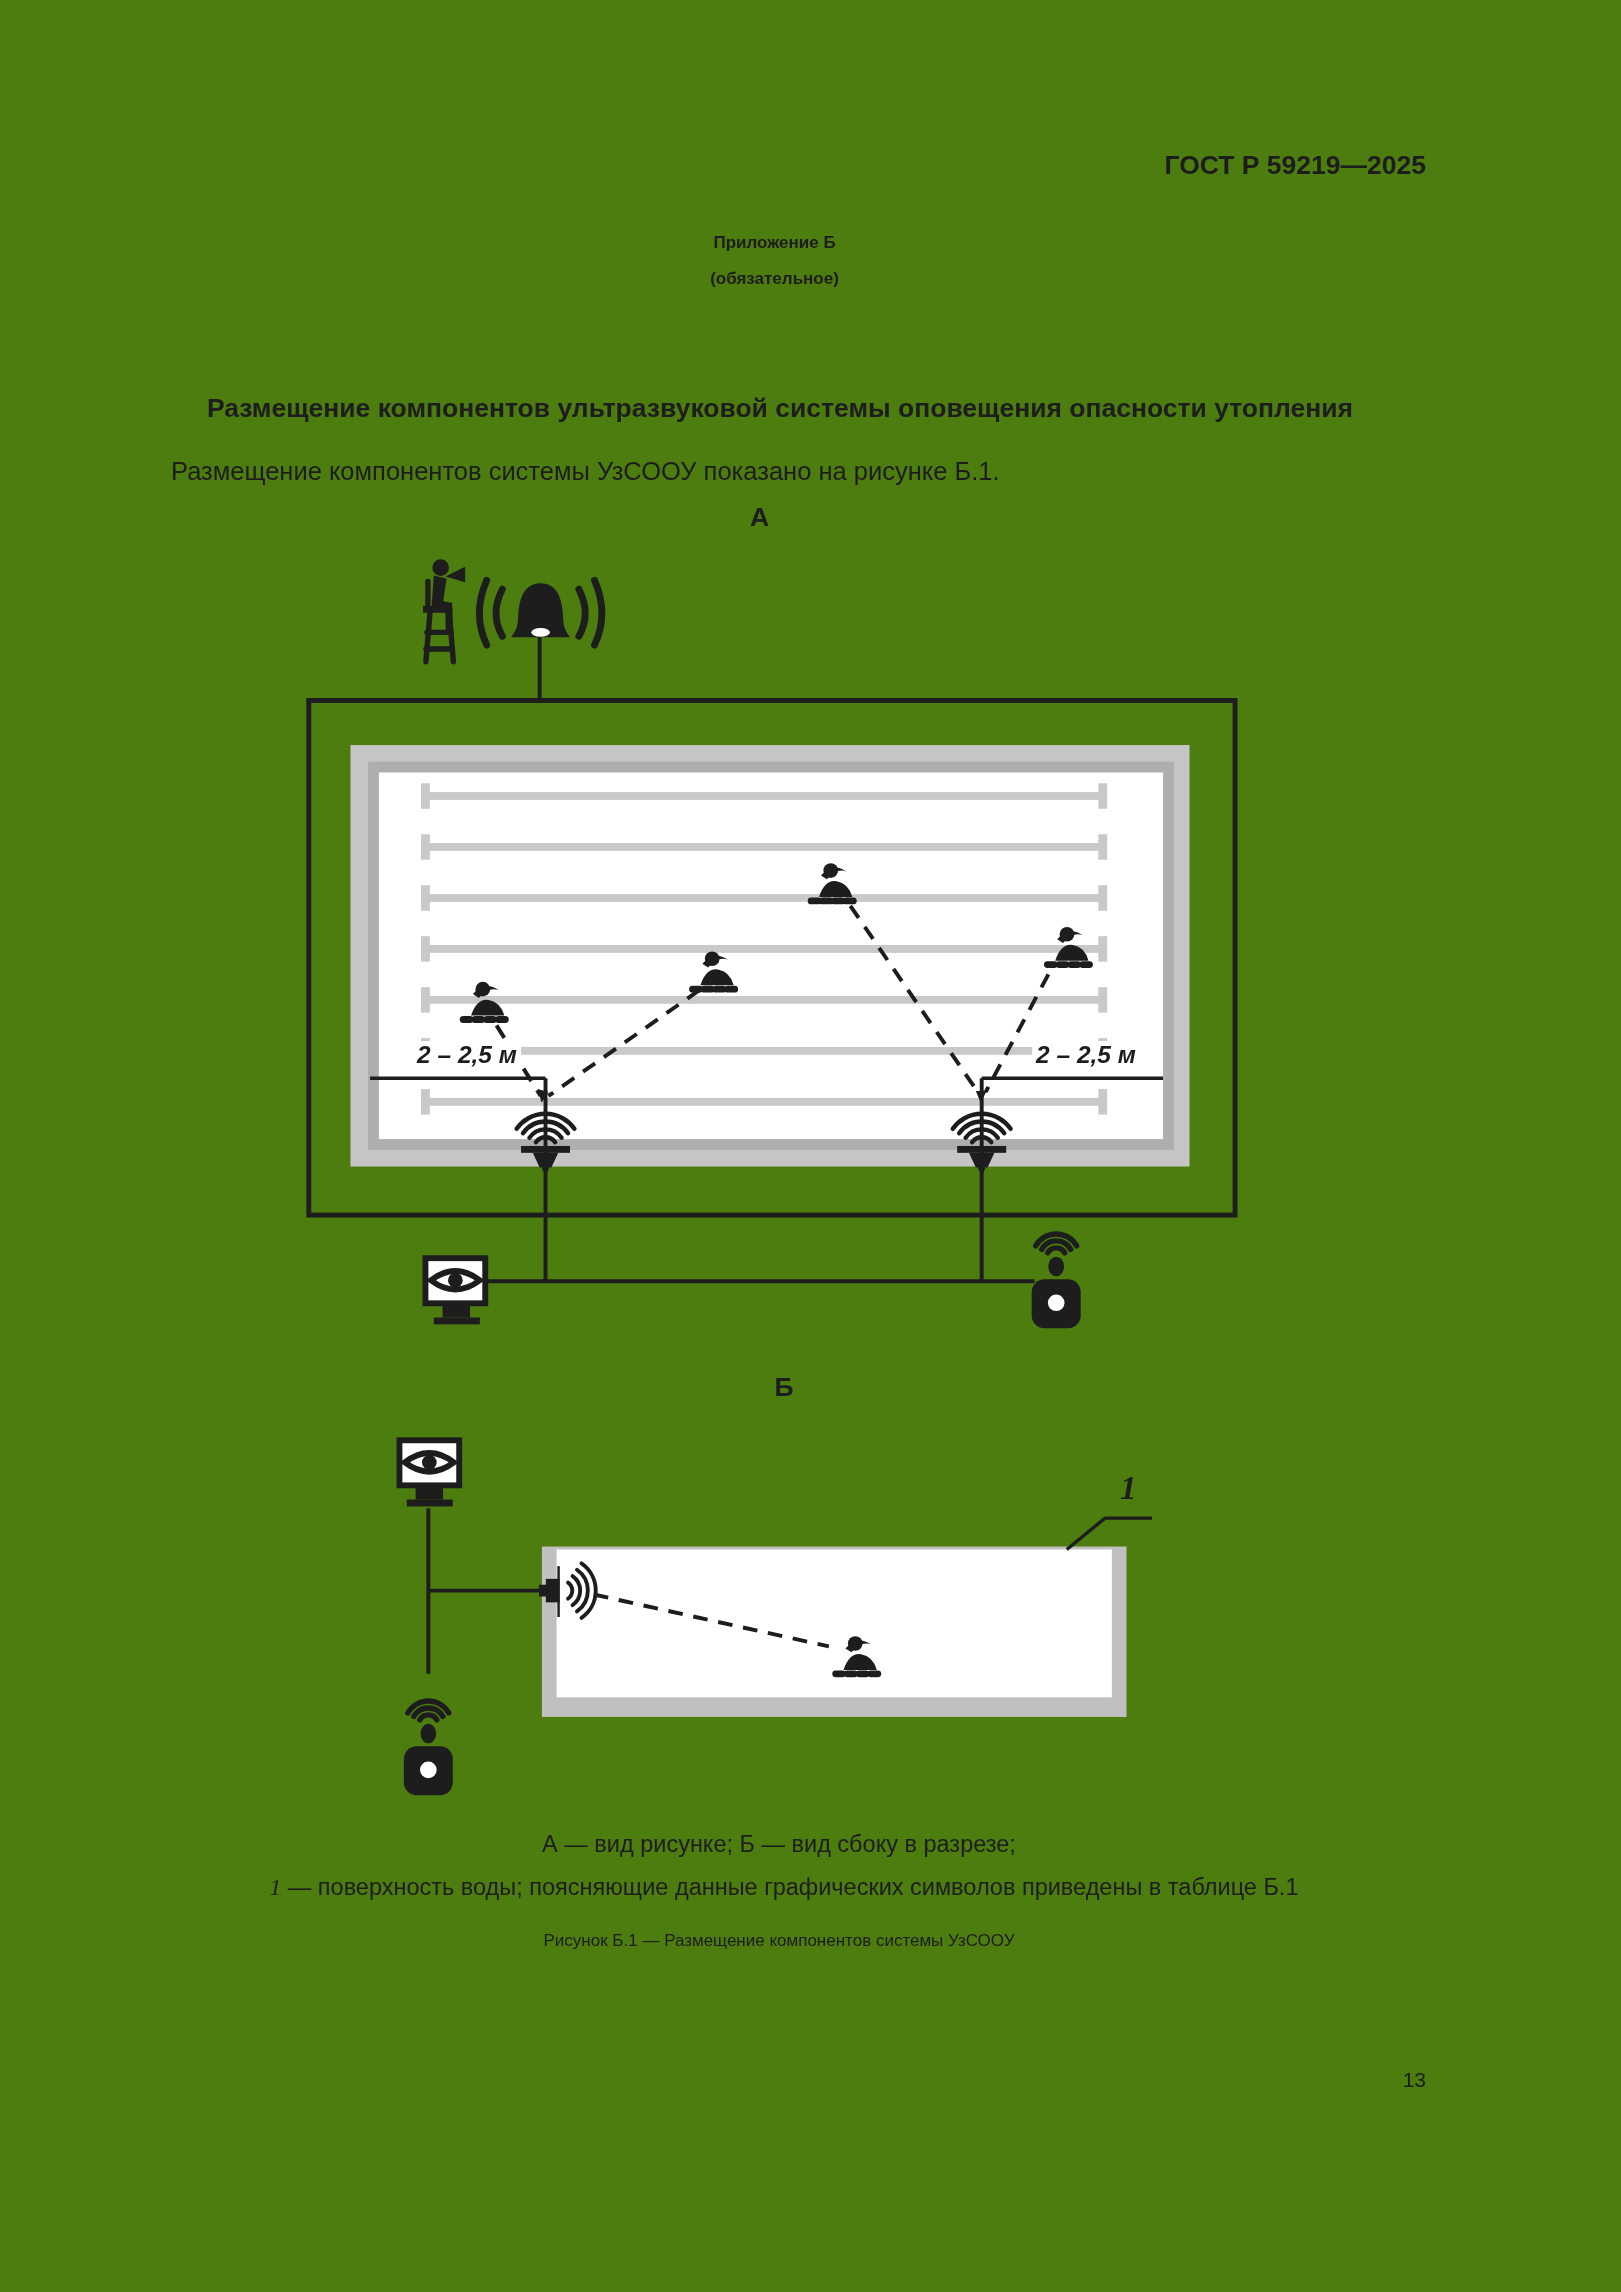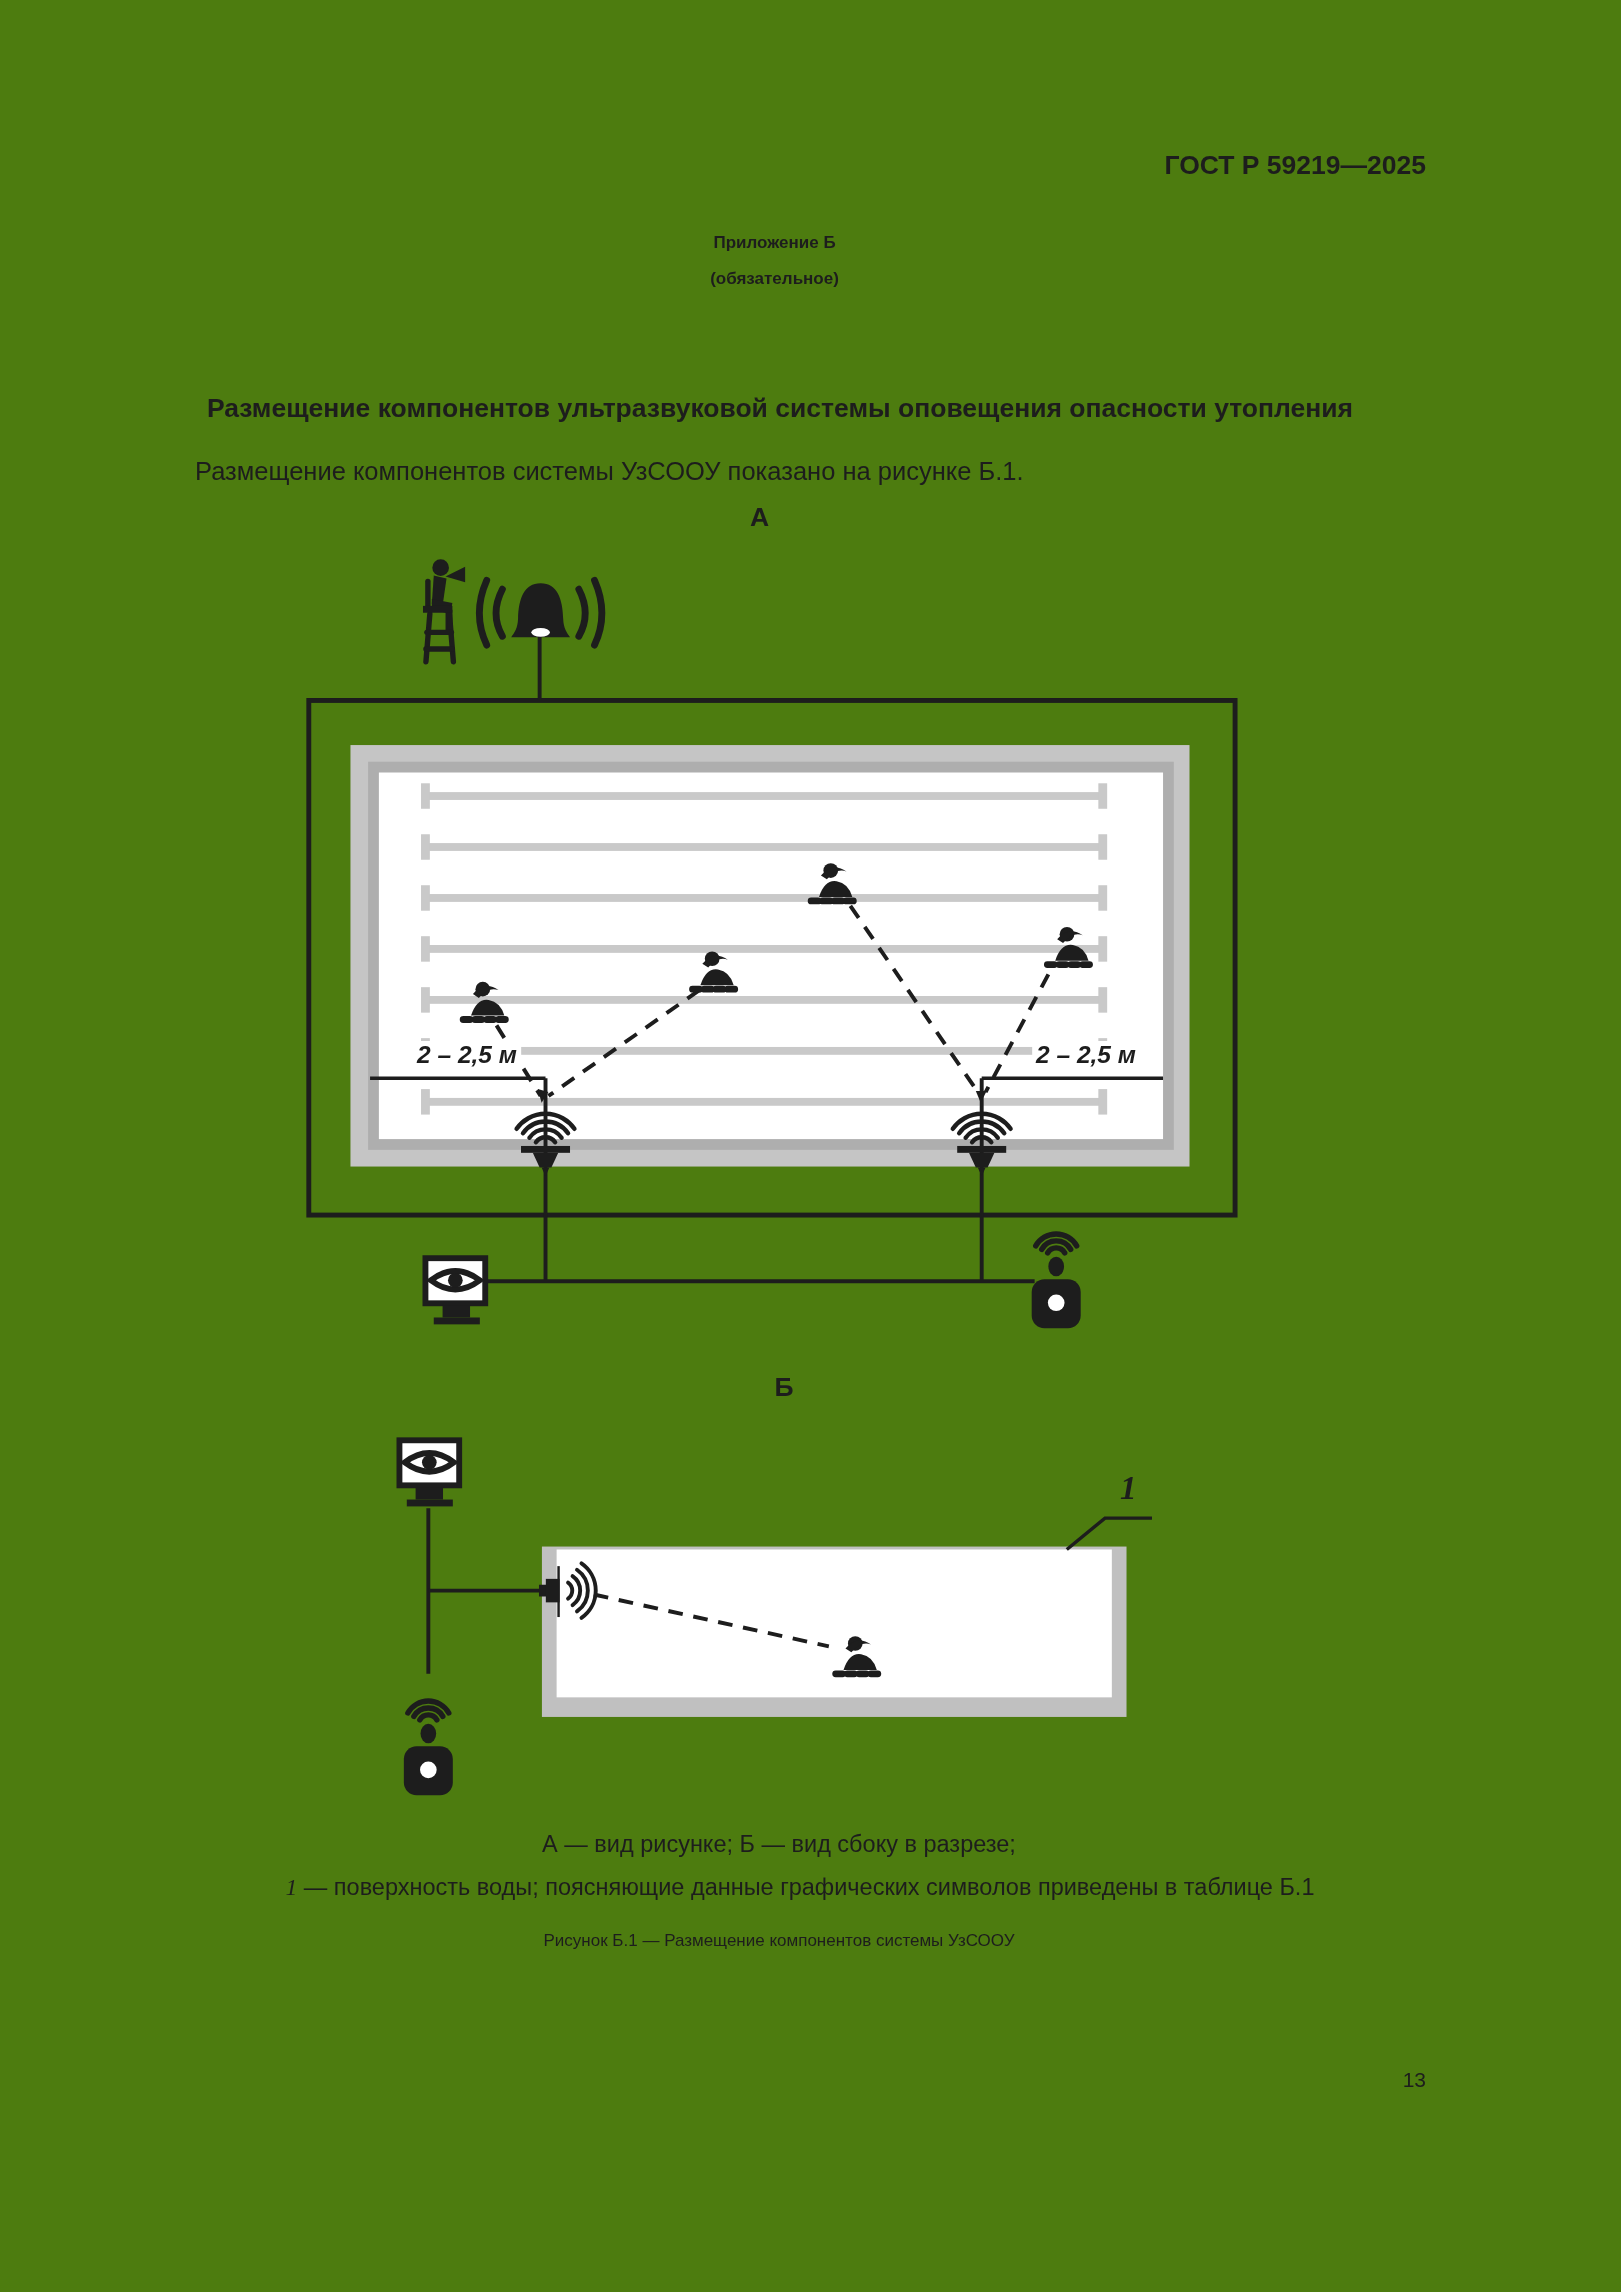--- a/index.html
+++ b/index.html
@@ -235,34 +235,34 @@
     </g>
   </svg>
 
   <div class="abs hdr" style="top:150px;right:195px;">ГОСТ Р 59219—2025</div>
 
   <div class="center-band annex-title" style="top:225px;width:1549px;">Приложение Б</div>
   <div class="center-band annex-title" style="top:261px;width:1549px;">(обязательное)</div>
 
   <div class="center-band heading" style="top:393px;width:1560px;">Размещение компонентов ультразвуковой системы оповещения опасности утопления</div>
 
-  <div class="abs body-text" style="top:457px;left:195px;">Размещение компонентов системы УзСООУ показано на рисунке Б.1.</div>
+  <div class="abs body-text" style="top:457px;left:171px;">Размещение компонентов системы УзСООУ показано на рисунке Б.1.</div>
 
   <div class="center-band view-label" style="top:502px;width:1519px;">А</div>
 
   <div class="abs dist-label" style="top:1041px;left:467px;">2 – 2,5 м</div>
   <div class="abs dist-label" style="top:1041px;left:1086px;">2 – 2,5 м</div>
 
   <div class="center-band view-label" style="top:1372px;width:1568px;">Б</div>
 
   <div class="abs callout" style="top:1470px;left:1120px;">1</div>
 
   <div class="center-band legend" style="top:1831px;width:1558px;">А — вид рисунке; Б — вид сбоку в разрезе;</div>
 
-  <div class="center-band legend" style="top:1874px;width:1568px;padding-left:16px;">
+  <div class="center-band legend" style="top:1874px;width:1568px;">
     <span class="num">1</span><span> — поверхность воды; поясняющие данные графических символов приведены в таблице Б.1</span>
   </div>
 
   <div class="center-band figcap" style="top:1931px;width:1558px;">Рисунок Б.1 — Размещение компонентов системы УзСООУ</div>
 
   <div class="abs pagenum" style="top:2068px;right:195px;">13</div>
 </div>
 
 
 </body></html>

